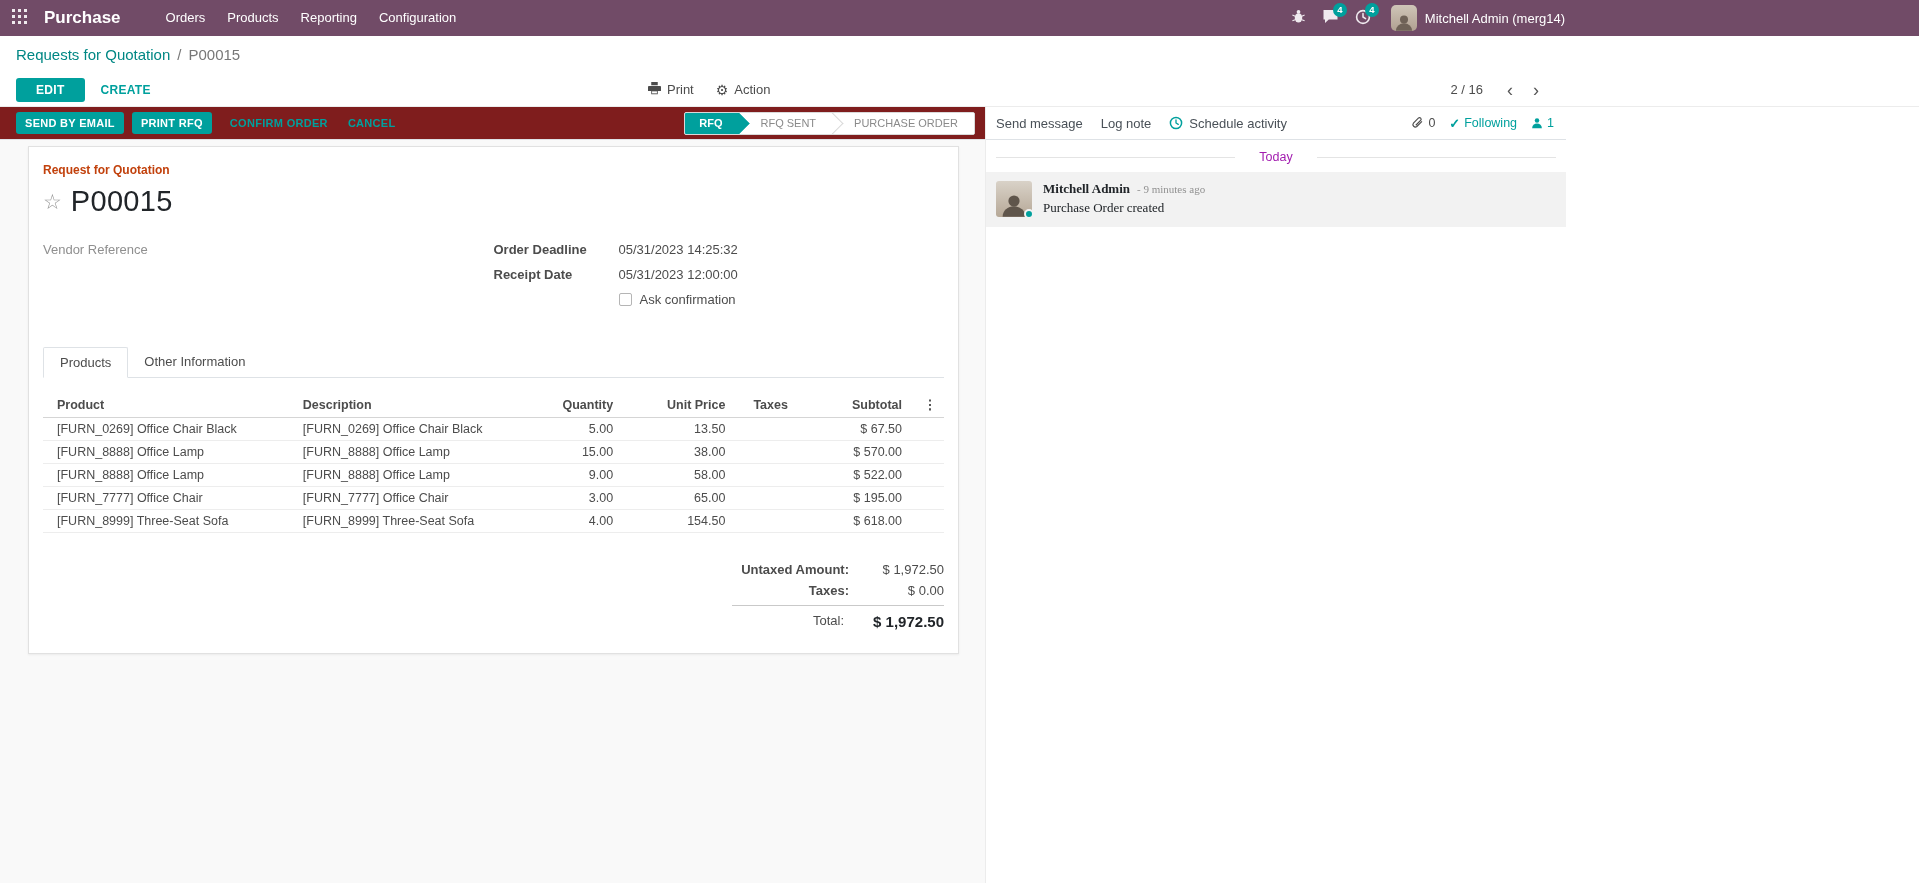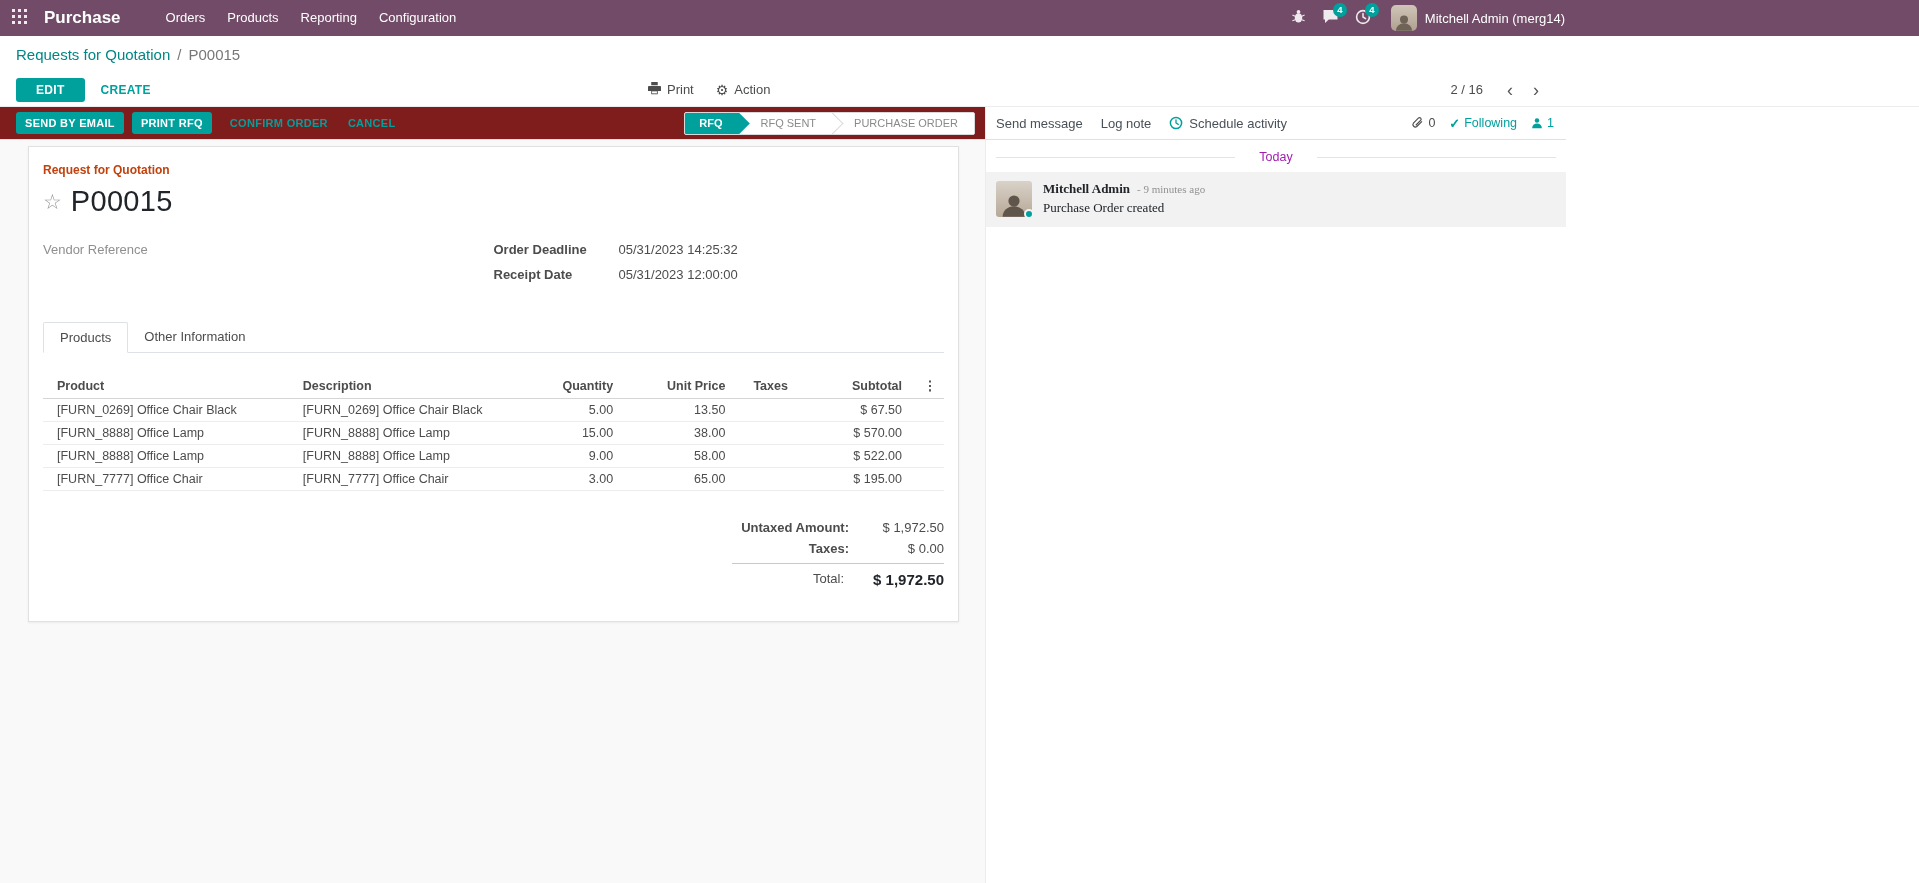--- a/index.html
+++ b/index.html
@@ -71,21 +71,21 @@
   .flabel.muted { color: #8f8f8f; font-weight: 400; }
   .link { color: #008784; cursor: pointer; }
   .checkbox { width: 13px; height: 13px; border: 1px solid #b5b5b5; border-radius: 2px; background: #fff; margin: 1px 8px 0 0; flex-shrink: 0; cursor: pointer; }
 
   
   .notebook { margin-top: 30px; }
   .tabs { display: flex; border-bottom: 1px solid #dee2e6; }
   .tab { padding: 7px 16px; font-size: 13px; color: #4c4c4c; cursor: pointer; }
   .tab.active { background: #fff; border: 1px solid #dee2e6; border-bottom: 1px solid #fff; margin-bottom: -1px; border-radius: 2px 2px 0 0; }
 
-  table.lines { width: 100%; border-collapse: collapse; font-size: 12.5px; margin-top: 20px; }
+  table.lines { width: 100%; border-collapse: collapse; font-size: 12.5px; margin-top: 14px; }
   table.lines th { font-weight: 700; color: #4c4c4c; padding: 5px 14px; border-bottom: 1px solid #d5d5d5; text-align: left; white-space: nowrap; }
   table.lines td { padding: 4px 14px; border-bottom: 1px solid #ededed; color: #4c4c4c; white-space: nowrap; }
   .ta-r { text-align: right !important; }
   .col-toggle { padding: 5px 2px !important; color: #777; font-size: 13px; cursor: pointer; text-align: center !important; }
 
   .totals { width: 212px; margin: 26px 0 0 auto; font-size: 13px; }
   .t-row { display: flex; justify-content: flex-end; padding: 3px 0; }
   .t-label { flex: 1; text-align: right; font-weight: 700; color: #4c4c4c; }
   .t-val { width: 95px; text-align: right; }
   .t-row.total { border-top: 1px solid #c9c9c9; margin-top: 4px; padding-top: 7px; }
@@ -242,20 +242,25 @@
           </div>
           <div class="fcol right">
             <div class="frow">
               <span class="flabel">Order Deadline</span>
               <span class="fvalue">05/31/2023 14:25:32</span>
             </div>
             <div class="frow">
               <span class="flabel">Receipt Date</span>
               <span class="fvalue">05/31/2023 12:00:00</span>
             </div>
+            <div class="frow">
+              <span class="flabel"></span>
+              <span class="checkbox"></span>
+              <span class="fvalue">Ask confirmation</span>
+            </div>
           </div>
         </div>
 
         <div class="notebook">
           <div class="tabs">
             <div class="tab active">Products</div>
             <div class="tab">Other Information</div>
           </div>
 
           <table class="lines">
@@ -307,20 +312,29 @@
                 <td class="ta-r">$ 522.00</td>
                 <td></td>
               </tr>
               <tr>
                 <td>[FURN_7777] Office Chair</td>
                 <td>[FURN_7777] Office Chair</td>
                 <td class="ta-r">3.00</td>
                 <td class="ta-r">65.00</td>
                 <td></td>
                 <td class="ta-r">$ 195.00</td>
+                <td></td>
+              </tr>
+              <tr>
+                <td>[FURN_8999] Three-Seat Sofa</td>
+                <td>[FURN_8999] Three-Seat Sofa</td>
+                <td class="ta-r">4.00</td>
+                <td class="ta-r">154.50</td>
+                <td></td>
+                <td class="ta-r">$ 618.00</td>
                 <td></td>
               </tr>
             </tbody>
           </table>
 
           <div class="totals">
             <div class="t-row">
               <span class="t-label">Untaxed Amount:</span>
               <span class="t-val">$ 1,972.50</span>
             </div>

